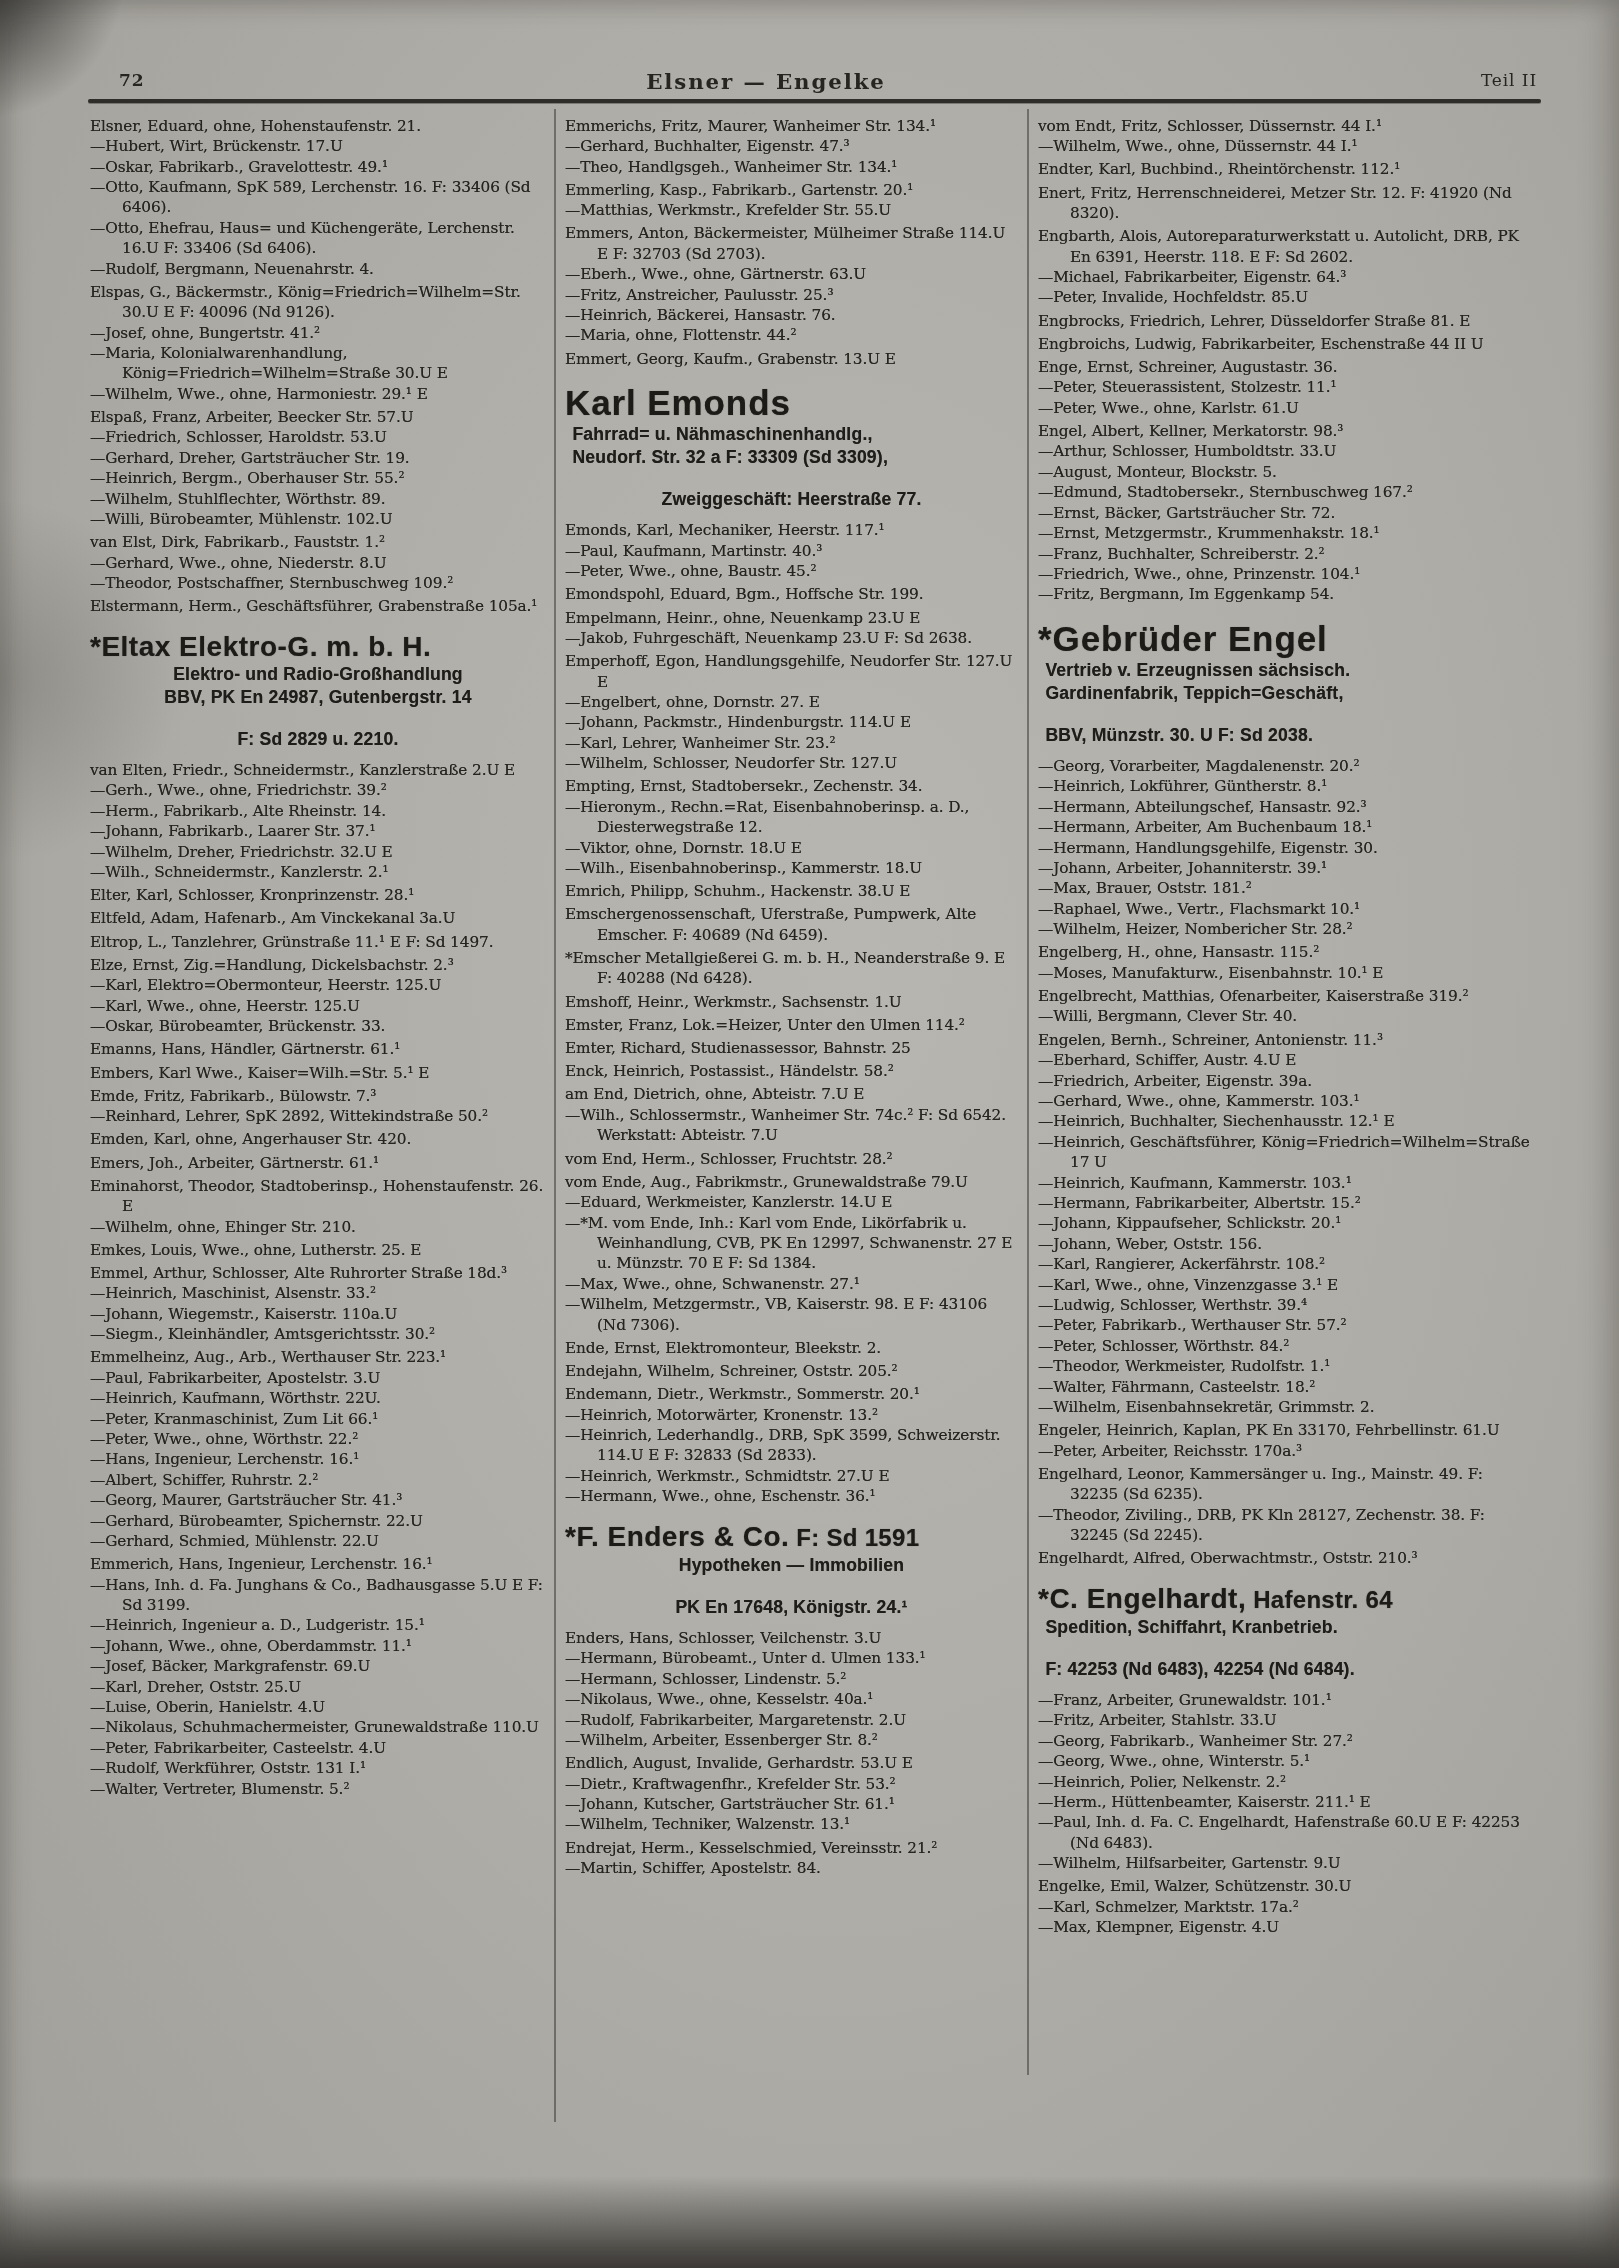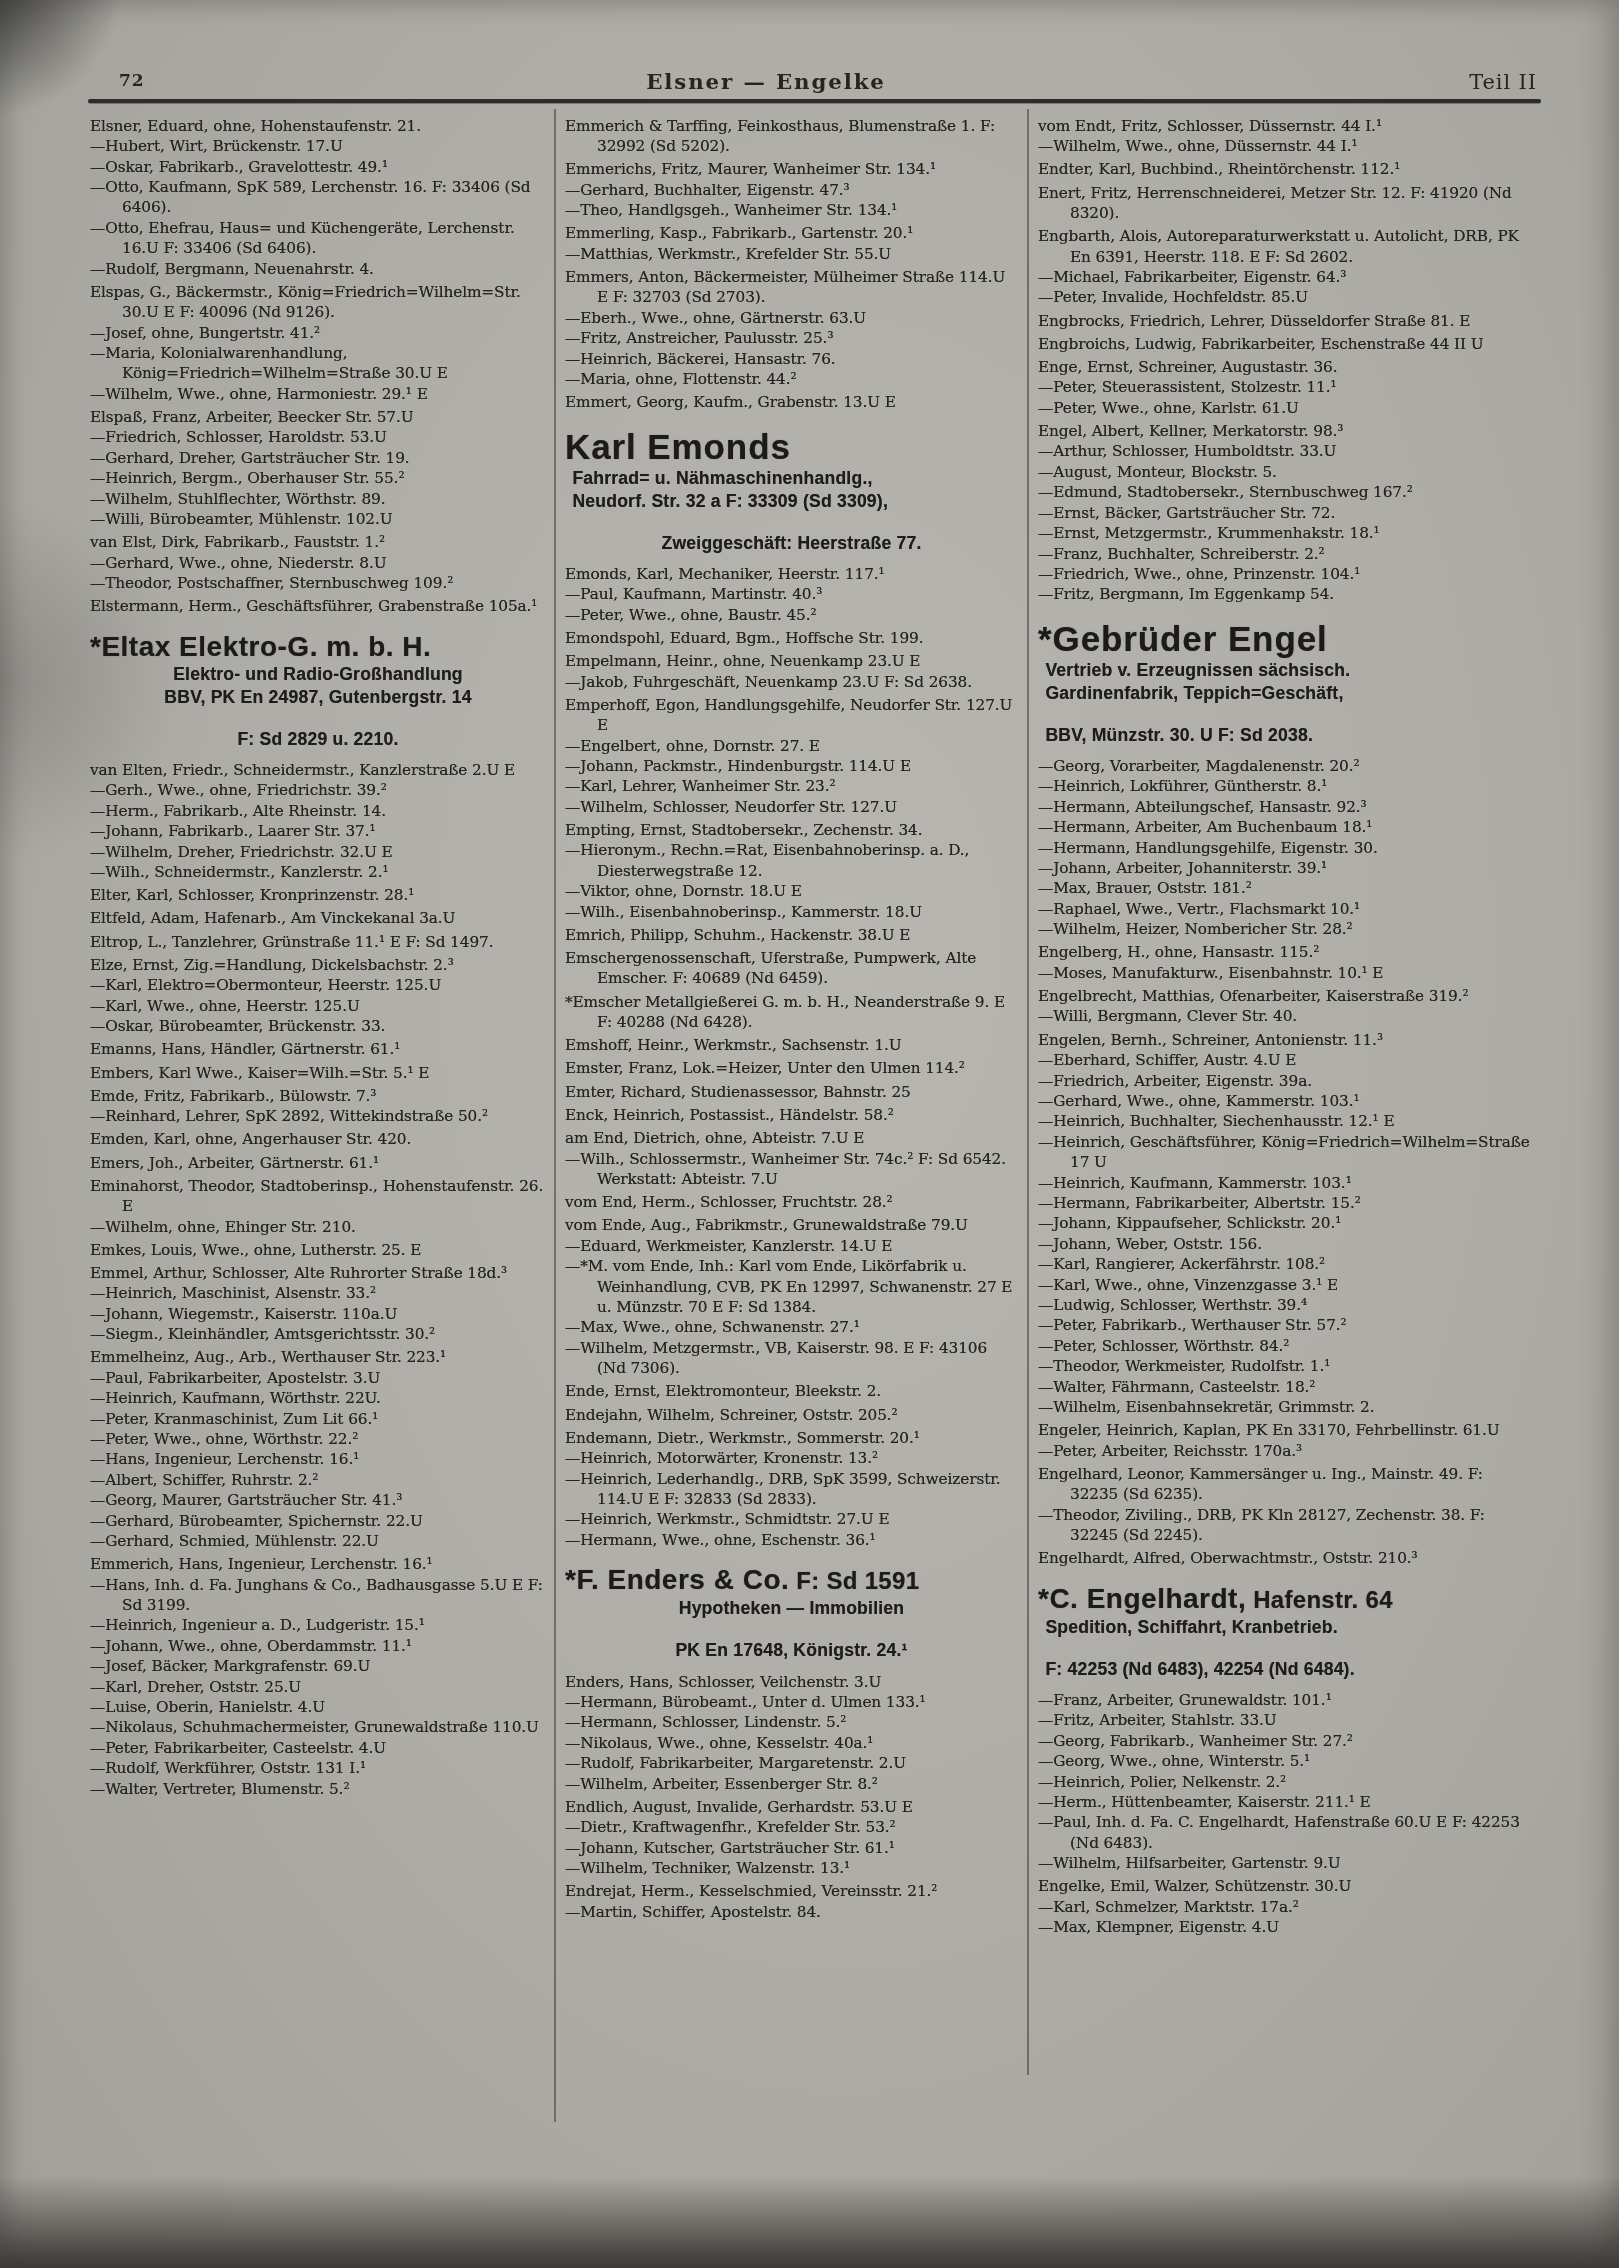--- a/index.html
+++ b/index.html
@@ -20,21 +20,21 @@
   .page-number{
     position:absolute;left:119px;top:70px;
     font-size:17px;font-weight:bold;color:#26251f;letter-spacing:0.9px;
   }
   .running-title{
     position:absolute;left:0;top:69px;width:1532px;text-align:center;
     font-size:21.3px;font-weight:bold;color:#26251f;letter-spacing:1.9px;
   }
   .part-label{
     position:absolute;right:83px;top:70px;
-    font-size:21px;color:#26251f;letter-spacing:0.9px;
+    font-size:17px;color:#26251f;letter-spacing:0.9px;
   }
   .hrule{
     position:absolute;left:88px;top:99px;width:1453px;height:3.7px;
     background:#2e2d29;border-radius:1.9px;
     box-shadow:0 0.9px 0 rgba(46,45,41,.4);
   }
   .vsep{
     position:absolute;width:1.9px;background:rgba(48,47,43,.5);top:109px;
   }
   #vsep1{left:554px;height:2013px;}
@@ -150,21 +150,20 @@
       <div class="entry">—Johann, Wwe., ohne, Oberdammstr. 11.¹</div>
       <div class="entry">—Josef, Bäcker, Markgrafenstr. 69.U</div>
       <div class="entry">—Karl, Dreher, Oststr. 25.U</div>
       <div class="entry">—Luise, Oberin, Hanielstr. 4.U</div>
       <div class="entry">—Nikolaus, Schuhmachermeister, Grunewaldstraße 110.U</div>
       <div class="entry">—Peter, Fabrikarbeiter, Casteelstr. 4.U</div>
       <div class="entry">—Rudolf, Werkführer, Oststr. 131 I.¹</div>
       <div class="entry">—Walter, Vertreter, Blumenstr. 5.²</div>
     </div>
   <div class="column" id="col2">
-      <div class="entry head">Emmerich &amp; Tarffing, Feinkosthaus, Blumenstraße 1. F: 32992 (Sd 5202).</div>
       <div class="entry head">Emmerichs, Fritz, Maurer, Wanheimer Str. 134.¹</div>
       <div class="entry">—Gerhard, Buchhalter, Eigenstr. 47.³</div>
       <div class="entry">—Theo, Handlgsgeh., Wanheimer Str. 134.¹</div>
       <div class="entry head">Emmerling, Kasp., Fabrikarb., Gartenstr. 20.¹</div>
       <div class="entry">—Matthias, Werkmstr., Krefelder Str. 55.U</div>
       <div class="entry head">Emmers, Anton, Bäckermeister, Mülheimer Straße 114.U E F: 32703 (Sd 2703).</div>
       <div class="entry">—Eberh., Wwe., ohne, Gärtnerstr. 63.U</div>
       <div class="entry">—Fritz, Anstreicher, Paulusstr. 25.³</div>
       <div class="entry">—Heinrich, Bäckerei, Hansastr. 76.</div>
       <div class="entry">—Maria, ohne, Flottenstr. 44.²</div>

